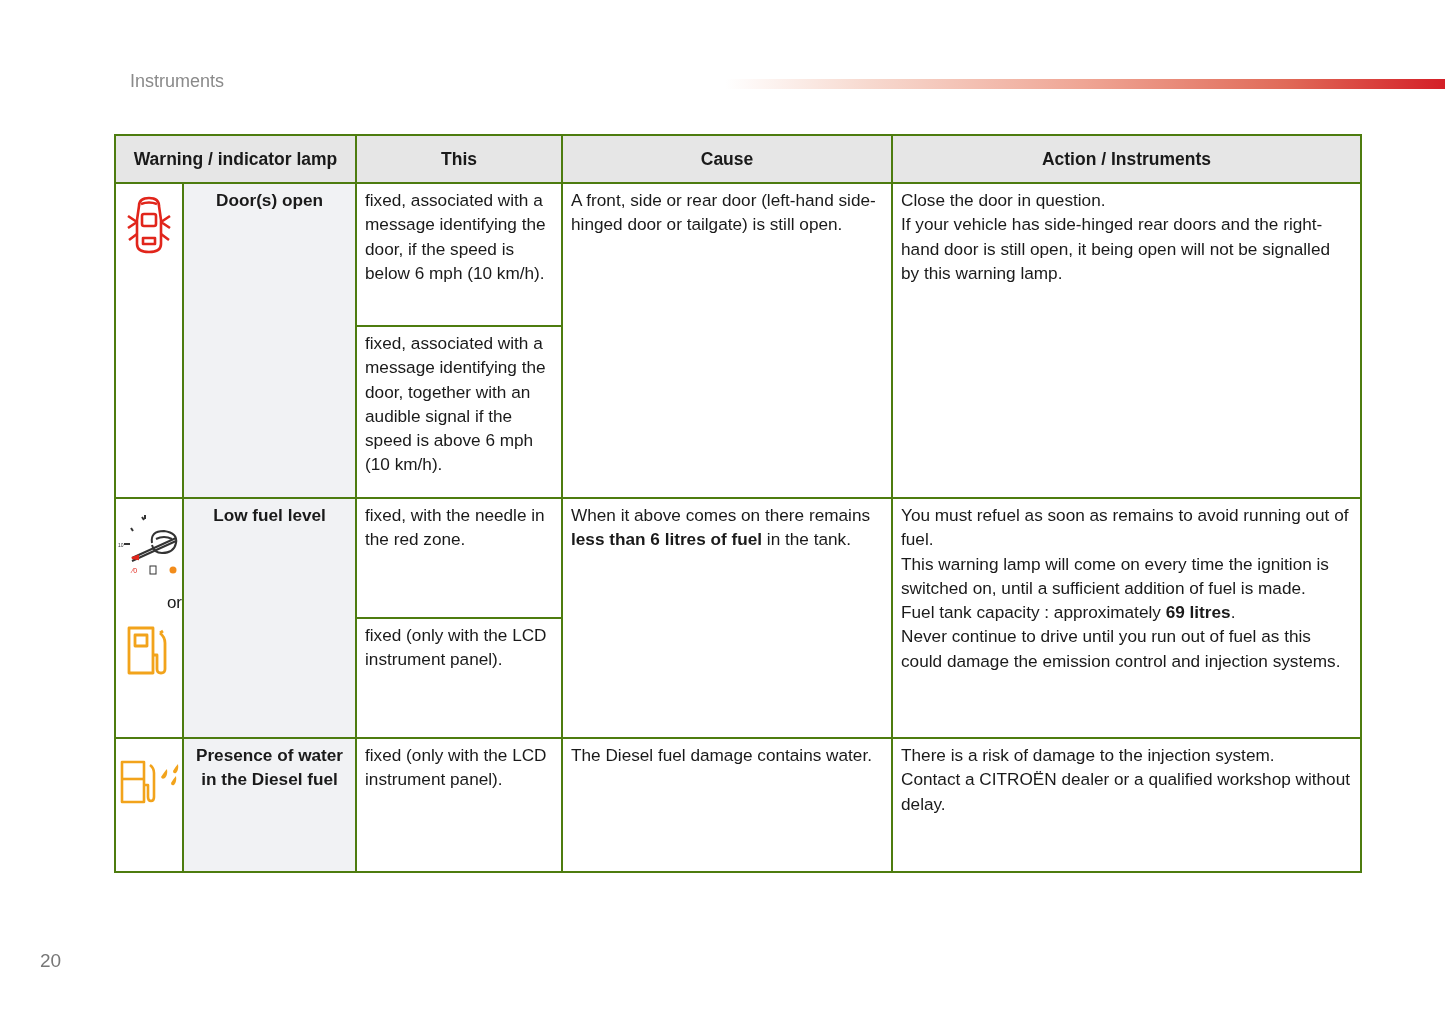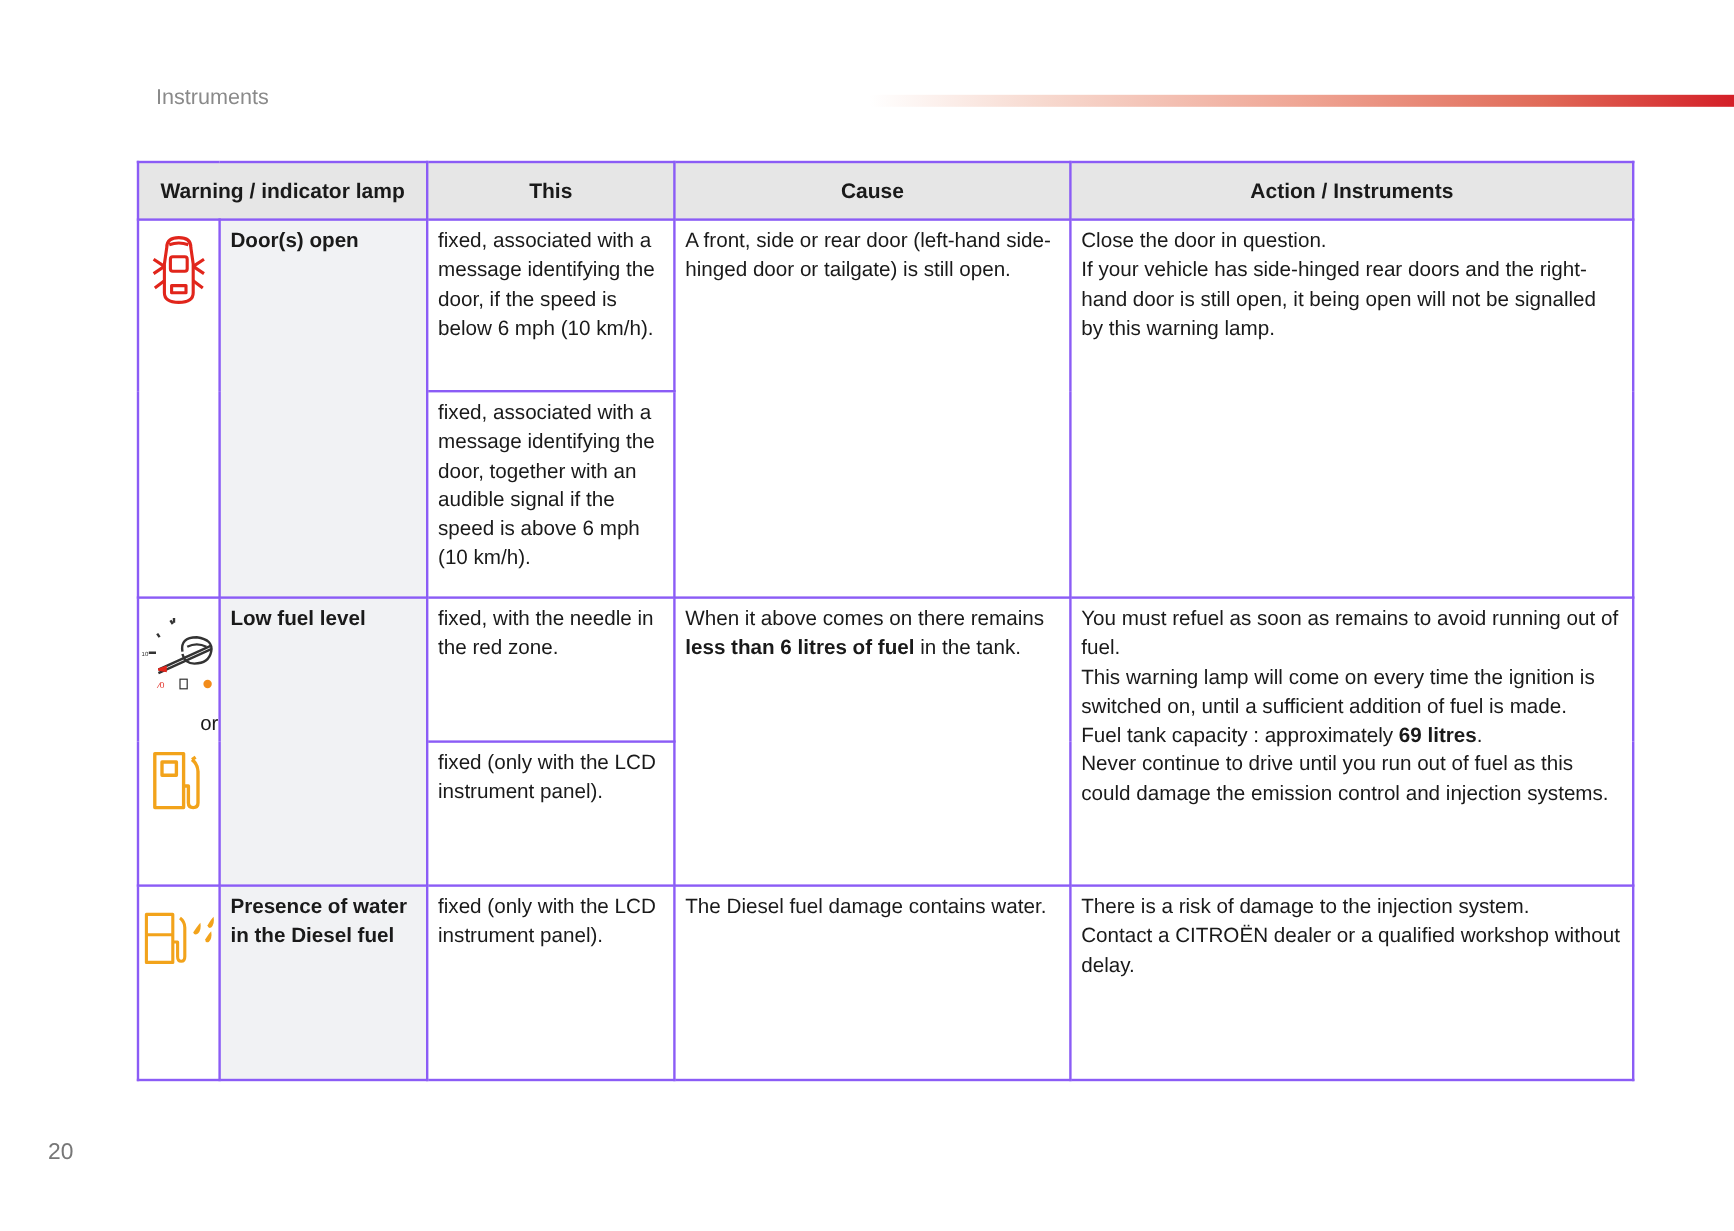--- a/index.html
+++ b/index.html
@@ -16,29 +16,29 @@
     }
     .page-number {
       position: absolute; left: 40px; top: 950px; font-size: 19px; font-weight: normal; color: #777;
     }
     table.lamps {
       position: absolute; left: 114px; top: 134px; width: 1246px;
       border-collapse: collapse; table-layout: fixed;
       font-size: 17.2px; line-height: 24.3px;
     }
     table.lamps th, table.lamps td {
-      border: 2px solid #8b5cf6; vertical-align: top; padding: 0;
+      border: 2px solid #4d7c0f; vertical-align: top; padding: 0;
     }
     table.lamps th {
       background: #e6e6e6; height: 46px; font-weight: bold; text-align: center; vertical-align: middle;
       font-size: 17.5px;
     }
     .cell { padding: 4px 8px 0 8px; }
     .name-cell { background: #f1f2f4; }
-    .name-cell .cell { font-weight: bold; }
+    .name-cell .cell { font-weight: bold; text-align: center; }
     .icon-cell { text-align: right; }
     .icon-cell svg { display: block; margin: 0 auto; }
     .or { font-size: 17px; margin: 10px 0 10px 0; }
     b { font-weight: bold; }
   </style>
 </head>
 <body>
 
 <div class="section-title">Instruments</div>
 <div class="header-bar"></div>
@@ -147,21 +147,21 @@
           <div>Never continue to drive until you run out of fuel as this could damage the emission control and injection systems.</div>
         </div>
       </td>
     </tr>
     <tr style="height:120px">
       <td>
         <div class="cell">fixed (only with the LCD instrument panel).</div>
       </td>
     </tr>
 
-    <tr style="height:162px">
+    <tr style="height:134px">
       <td class="icon-cell">
         <span>
           <svg width="60" height="48" viewBox="0 0 60 48" style="margin-top:20px">
             <g fill="none" stroke="#f2a31b" stroke-width="2.6" stroke-linejoin="round">
               <rect x="3" y="3" width="22" height="40"></rect>
               <path d="M3 20 L25 20"></path>
               <path d="M25 26 L29 26 L29 38 Q29 42 32 42 Q35 42 35 38 L35 14 Q35 9 31 6"></path>
             </g>
             <path d="M42 18 Q46 12 48 10 Q49 16 46 19 Q43 21 42 18 Z" fill="#f2a31b"></path>
             <path d="M54 12 Q57 7 59 5 Q60 11 57 14 Q54 15 54 12 Z" fill="#f2a31b"></path>

